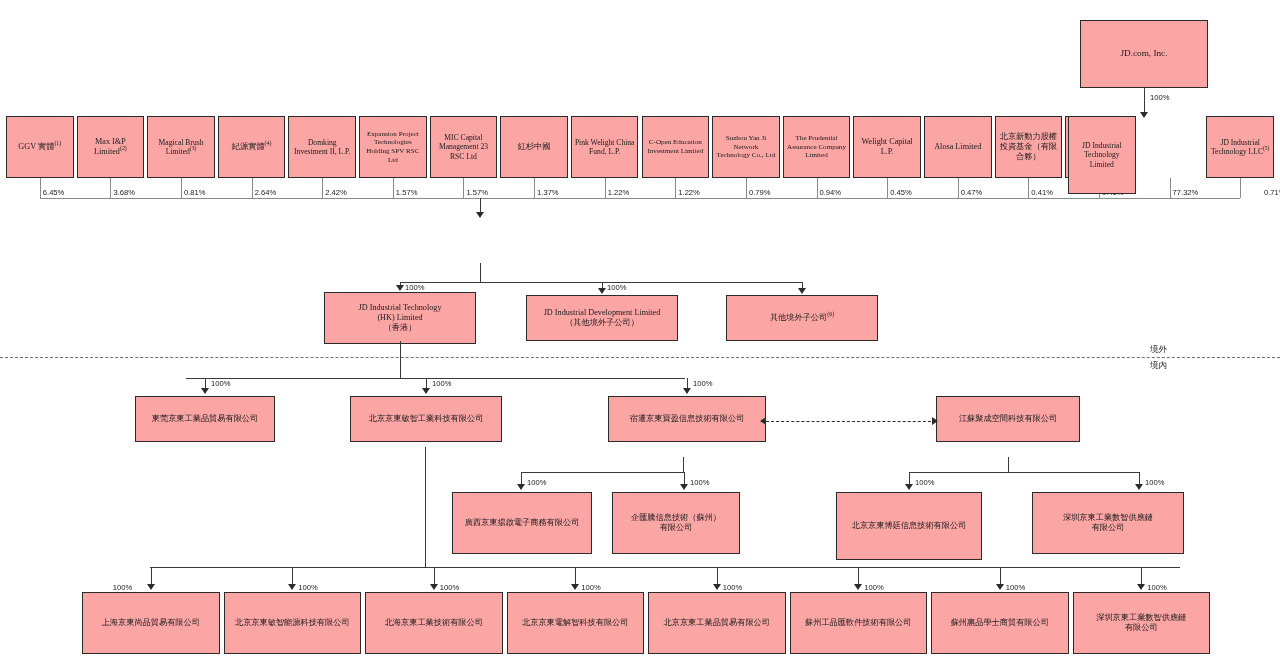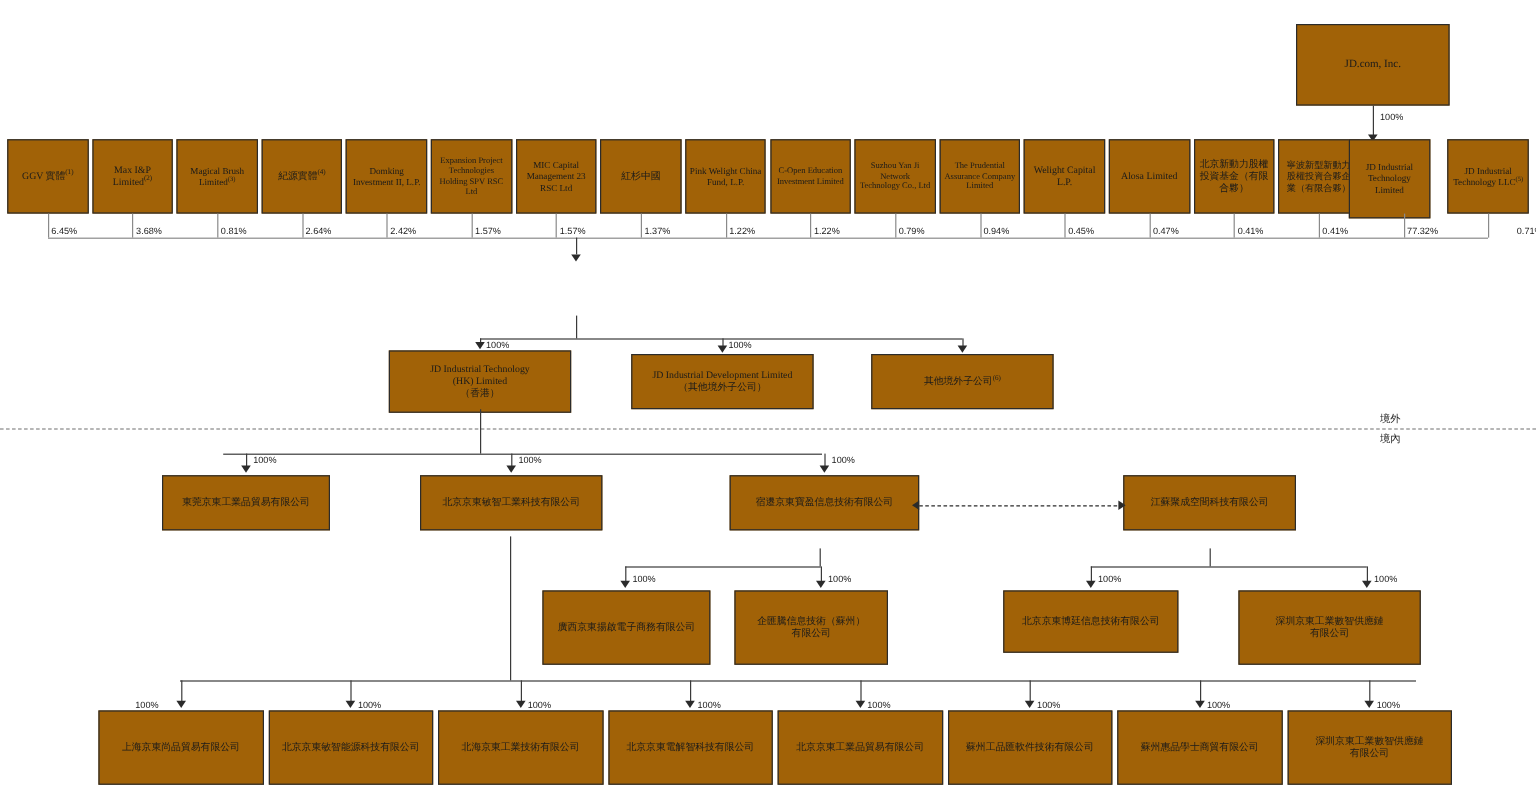--- a/index.html
+++ b/index.html
@@ -13,21 +13,21 @@
     width:1280px;
     height:660px;
     overflow:hidden;
     background:#fff;
   }
   
   .box{
     position:absolute;
     box-sizing:border-box;
     border:1.3px solid #2b2b2b;
-    background:#a16207;
+    background:#fca5a5;
     display:flex;
     align-items:center;
     justify-content:center;
     text-align:center;
     line-height:1.22;
     padding:2px 3px;
     overflow:hidden;
   }
   .box span{display:block;width:100%;}
   .box.gray{background:#d9d9d9;border:1.6px solid #1d1d1d;}
@@ -175,21 +175,21 @@
       <div class="box f8" style="left:994.5555555555557px;top:116px;width:67.61111111111111px;height:62px;">
         <span>北京新動力股權投資基金（有限合夥）</span>
       </div>
       <div class="vline" style="left:1028.3611111111113px;top:178px;height:20px;"></div>
       <div class="pct" style="left:1031.3611111111113px;top:188px;">0.41%</div>
       <div class="box f75" style="left:1065.1666666666667px;top:116px;width:67.61111111111111px;height:62px;text-align:center;">
         <span>寧波新型新動力股權投資合夥企業（有限合夥）</span>
       </div>
       <div class="vline" style="left:1098.9722222222224px;top:178px;height:20px;"></div>
       <div class="pct" style="left:1101.9722222222224px;top:188px;">0.41%</div>
-      <div class="box f75" style="left:1124px;top:116px;width:67.61111111111111px;height:66px;">
+      <div class="box f75" style="left:1068px;top:116px;width:67.61111111111111px;height:78px;">
         <span>JD Industrial Technology Limited</span>
       </div>
       <div class="vline" style="left:1169.5833333333335px;top:178px;height:20px;"></div>
       <div class="pct" style="left:1172.5833333333335px;top:188px;">77.32%</div>
       <div class="box f75" style="left:1206.388888888889px;top:116px;width:67.61111111111111px;height:62px;">
         <span>JD Industrial Technology LLC<sup>(5)</sup></span>
       </div>
       <div class="vline" style="left:1240.1944444444446px;top:178px;height:20px;"></div>
       <div class="pct" style="left:1264px;top:188px;">0.71%</div>
       <div class="hline" style="left:39.80555555555556px;top:198px;width:1200.388888888889px;"></div>
@@ -271,21 +271,21 @@
       <div class="vline dk" style="left:521px;top:472px;height:14px;"></div>
       <div class="arrow" style="left:517px;top:484px;"></div>
       <div class="pct" style="left:527px;top:478px;">100%</div>
       <div class="box f8" style="left:612px;top:492px;width:128px;height:62px;flex-direction:column;">
         <span>企匯騰信息技術（蘇州）</span>
         <span>有限公司</span>
       </div>
       <div class="vline dk" style="left:684px;top:472px;height:14px;"></div>
       <div class="arrow" style="left:680px;top:484px;"></div>
       <div class="pct" style="left:690px;top:478px;">100%</div>
-      <div class="box f8" style="left:836px;top:492px;width:146px;height:52px;flex-direction:column;">
+      <div class="box f8" style="left:836px;top:492px;width:146px;height:68px;flex-direction:column;">
         <span>北京京東博廷信息技術有限公司</span>
       </div>
       <div class="vline dk" style="left:909px;top:472px;height:14px;"></div>
       <div class="arrow" style="left:905px;top:484px;"></div>
       <div class="pct" style="left:915px;top:478px;">100%</div>
       <div class="box f8" style="left:1032px;top:492px;width:152px;height:62px;flex-direction:column;">
         <span>深圳京東工業數智供應鏈</span>
         <span>有限公司</span>
       </div>
       <div class="vline dk" style="left:1139px;top:472px;height:14px;"></div>

